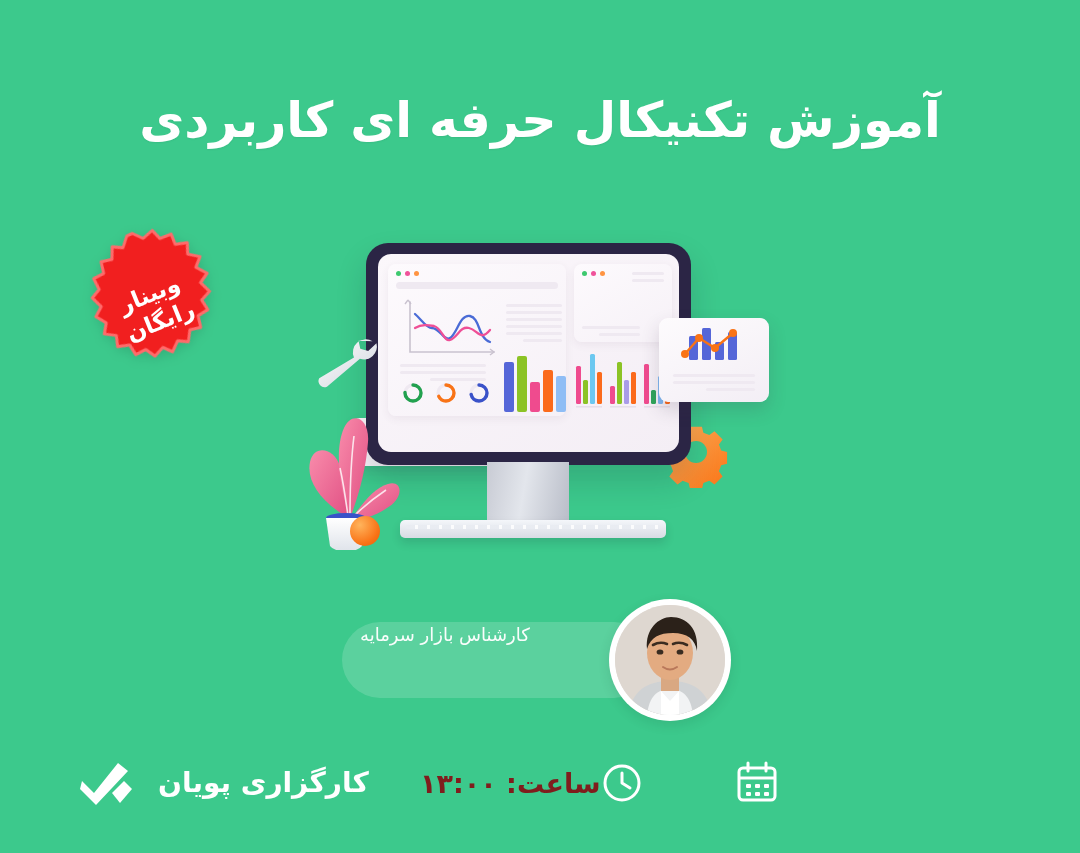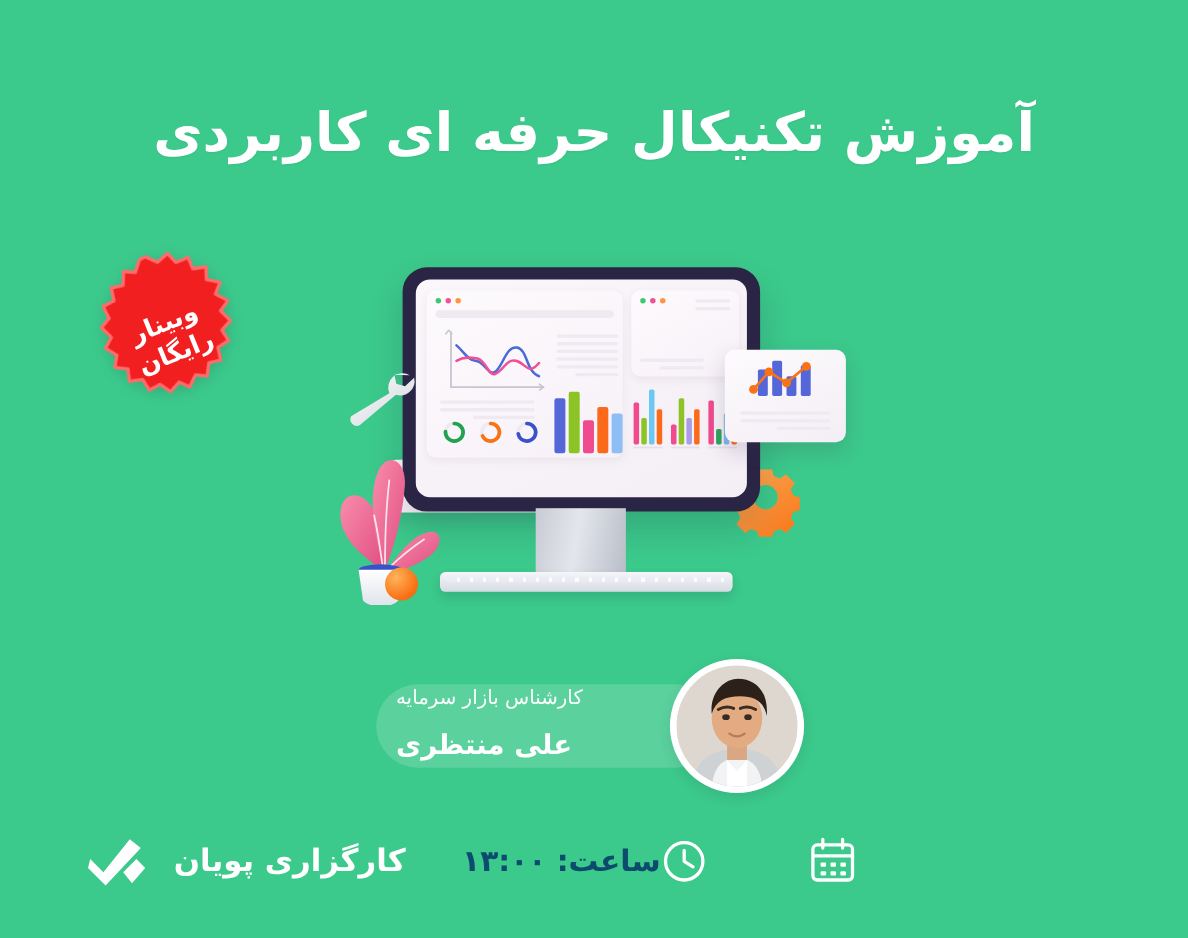--- a/index.html
+++ b/index.html
@@ -99,21 +99,21 @@
   .sp-role{font-size:18px;font-weight:normal;opacity:.97;}
   .sp-name{font-size:25px;font-weight:bold;}
   .avatar{position:absolute;left:609px;top:599px;width:122px;height:122px;
     border-radius:50%;background:#ffffff;
     box-shadow:0 4px 12px rgba(20,60,40,.12);overflow:hidden;}
   .avatar-inner{position:absolute;left:6px;top:6px;width:110px;height:110px;
     border-radius:50%;overflow:hidden;background:#e8e2dc;}
 
   
   .footer-item{position:absolute;display:flex;align-items:center;
-    direction:rtl;color:#0c4a6e;}
+    direction:rtl;color:#7f1d1d;}
   .f-date{left:735px;top:760px;}
   .f-time{left:420px;top:762px;}
   .f-txt{font-size:27px;font-weight:bold;white-space:nowrap;}
   .logo{position:absolute;left:78px;top:757px;display:flex;align-items:center;gap:24px;}
   .logo-txt{color:#fff;font-size:28px;font-weight:bold;direction:rtl;white-space:nowrap;}
 </style>
 </head>
 <body>
 
 <div class="stage">
@@ -303,21 +303,20 @@
     <path d="M90,100 C78,108 66,118 58,126" stroke="#ffffff" stroke-width="1.6" fill="none" opacity=".8"></path>
     <ellipse cx="50" cy="128" rx="20" ry="5" fill="#3a52c9"></ellipse>
     <path d="M30,128 L34,156 a17,8 0 0 0 32,0 L70,128 Z" fill="url(#pot)"></path>
   </svg>
 
   <div class="ball"></div>
 
   <div class="speaker-pill"></div>
   <div class="speaker-text">
     <span class="sp-role">کارشناس بازار سرمایه</span>
-    <span class="sp-name">علی منتظری</span>
   </div>
   <div class="avatar">
     <div class="avatar-inner">
       <svg viewBox="0 0 110 110" width="110" height="110">
         <rect width="110" height="110" fill="#ded7d0"></rect>
         <path d="M14,110 C16,86 32,76 55,76 C78,76 94,86 96,110 Z" fill="#cfd2d4"></path>
         <path d="M32,110 C34,92 42,84 55,84 C68,84 76,92 78,110 Z" fill="#f2f3f4"></path>
         <path d="M46,72 h18 v14 h-18 Z" fill="#d9a882"></path>
         <ellipse cx="55" cy="48" rx="23" ry="27" fill="#e3ab81"></ellipse>
         <path d="M32,44 C30,24 44,12 56,12 C72,12 84,24 82,46 C80,34 72,28 58,28 C44,28 36,32 32,44 Z" fill="#2b2119"></path>

